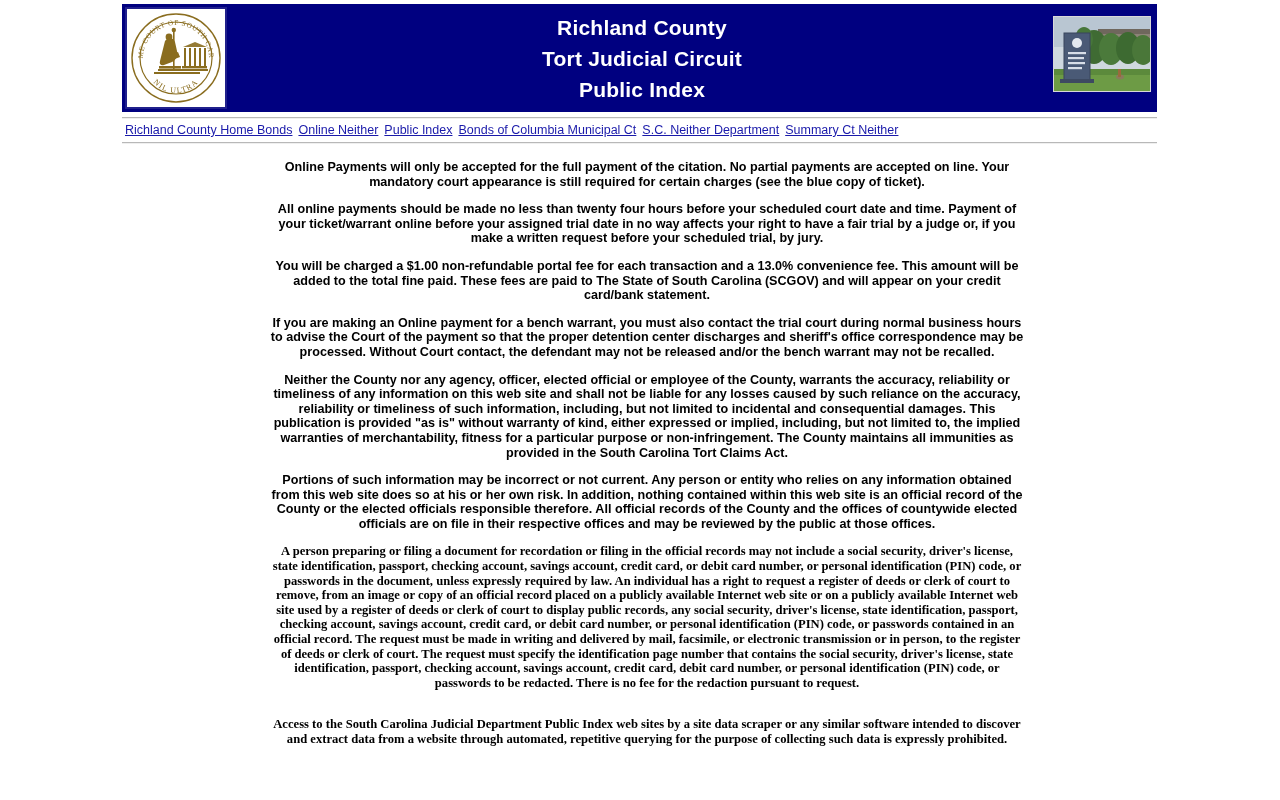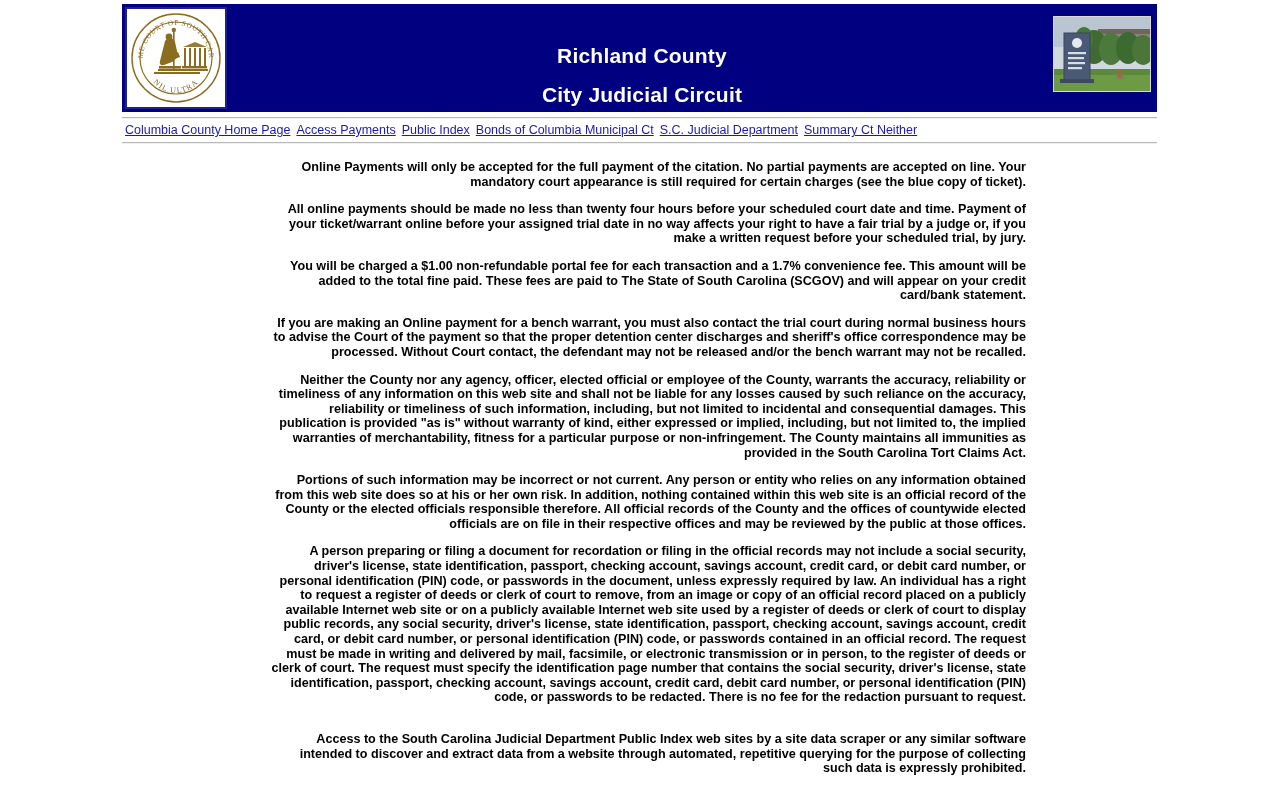--- a/index.html
+++ b/index.html
@@ -56,22 +56,21 @@
   .banner-title {
     position: absolute;
     left: 120px;
     top: 0;
     width: 800px;
     height: 108px;
     display: flex;
     flex-direction: column;
     align-items: center;
     justify-content: center;
-    gap: 14px;
-    margin-top: 36px;
+    gap: 6px;
   }
   .banner-title .tline {
     color: #ffffff;
     font-weight: bold;
     font-size: 21px;
     line-height: 25px;
     letter-spacing: 0.2px;
     white-space: nowrap;
   }
 
@@ -125,24 +124,25 @@
     left: 256px;
     top: 160px;
     width: 770px;
   }
   .content p {
     margin: 0 0 13px 12px;
     font-weight: bold;
     font-size: 12.6px;
     line-height: 14.6px;
     color: #000000;
-    text-align: right;
+    text-align: center;
   }
   .content p.gap-extra {
     margin-bottom: 27px;
+    font-family: Liberation Serif, serif;
   }
 </style>
 </head>
 <body>
 
 <div class="page">
 
   <div class="banner">
 
     <div class="seal-box">
@@ -179,21 +179,21 @@
           <rect x="75" y="37" width="2" height="18"></rect>
           <rect x="53" y="55" width="25" height="2.4"></rect>
           <rect x="52" y="58" width="27" height="2"></rect>
         </g>
         <rect x="25" y="61" width="46" height="2" fill="#8a6d1f"></rect>
       </svg>
     </div>
 
     <div class="banner-title">
       <div class="tline">Richland County</div>
-      <div class="tline">City Judicial Circuit</div>
+      <div class="tline">Tort Judicial Circuit</div>
       <div class="tline">Public Index</div>
     </div>
 
     <div class="photo-box">
       <svg width="96" height="74" viewBox="0 0 96 74" aria-hidden="true">
         <rect x="0" y="0" width="96" height="74" fill="#cfd8df"></rect>
         <rect x="0" y="0" width="96" height="30" fill="#b9c6d2"></rect>
 
         <rect x="44" y="12" width="52" height="30" fill="#8d8478"></rect>
         <rect x="44" y="12" width="52" height="5" fill="#6f675d"></rect>
@@ -220,29 +220,29 @@
 
         <ellipse cx="66" cy="60" rx="4" ry="2.4" fill="#8a7b5c"></ellipse>
         <rect x="64" y="52" width="3" height="8" fill="#9a6a3c"></rect>
       </svg>
     </div>
   </div>
 
   <hr class="hr hr-top">
 
   <div class="navbar">
-    <a href="#">Columbia County Home Page</a><a href="#">Access Payments</a><a href="#">Public Index</a><a href="#">Bonds of Columbia Municipal Ct</a><a href="#">S.C. Judicial Department</a><a href="#">Summary Ct Neither</a>
+    <a href="#">Richland County Home Bonds</a><a href="#">Online Neither</a><a href="#">Public Index</a><a href="#">Bonds of Columbia Municipal Ct</a><a href="#">S.C. Neither Department</a><a href="#">Summary Ct Neither</a>
   </div>
 
   <hr class="hr hr-bottom">
 
   <div class="content">
     <p>Online Payments will only be accepted for the full payment of the citation. No partial payments are accepted on line. Your mandatory court appearance is still required for certain charges (see the blue copy of ticket).</p>
     <p>All online payments should be made no less than twenty four hours before your scheduled court date and time. Payment of your ticket/warrant online before your assigned trial date in no way affects your right to have a fair trial by a judge or, if you make a written request before your scheduled trial, by jury.</p>
-    <p>You will be charged a $1.00 non-refundable portal fee for each transaction and a 1.7% convenience fee. This amount will be added to the total fine paid. These fees are paid to The State of South Carolina (SCGOV) and will appear on your credit card/bank statement.</p>
+    <p>You will be charged a $1.00 non-refundable portal fee for each transaction and a 13.0% convenience fee. This amount will be added to the total fine paid. These fees are paid to The State of South Carolina (SCGOV) and will appear on your credit card/bank statement.</p>
     <p>If you are making an Online payment for a bench warrant, you must also contact the trial court during normal business hours to advise the Court of the payment so that the proper detention center discharges and sheriff's office correspondence may be processed. Without Court contact, the defendant may not be released and/or the bench warrant may not be recalled.</p>
     <p>Neither the County nor any agency, officer, elected official or employee of the County, warrants the accuracy, reliability or timeliness of any information on this web site and shall not be liable for any losses caused by such reliance on the accuracy, reliability or timeliness of such information, including, but not limited to incidental and consequential damages. This publication is provided "as is" without warranty of kind, either expressed or implied, including, but not limited to, the implied warranties of merchantability, fitness for a particular purpose or non-infringement. The County maintains all immunities as provided in the South Carolina Tort Claims Act.</p>
     <p>Portions of such information may be incorrect or not current. Any person or entity who relies on any information obtained from this web site does so at his or her own risk. In addition, nothing contained within this web site is an official record of the County or the elected officials responsible therefore. All official records of the County and the offices of countywide elected officials are on file in their respective offices and may be reviewed by the public at those offices.</p>
     <p class="gap-extra">A person preparing or filing a document for recordation or filing in the official records may not include a social security, driver's license, state identification, passport, checking account, savings account, credit card, or debit card number, or personal identification (PIN) code, or passwords in the document, unless expressly required by law. An individual has a right to request a register of deeds or clerk of court to remove, from an image or copy of an official record placed on a publicly available Internet web site or on a publicly available Internet web site used by a register of deeds or clerk of court to display public records, any social security, driver's license, state identification, passport, checking account, savings account, credit card, or debit card number, or personal identification (PIN) code, or passwords contained in an official record. The request must be made in writing and delivered by mail, facsimile, or electronic transmission or in person, to the register of deeds or clerk of court. The request must specify the identification page number that contains the social security, driver's license, state identification, passport, checking account, savings account, credit card, debit card number, or personal identification (PIN) code, or passwords to be redacted. There is no fee for the redaction pursuant to request.</p>
     <p class="gap-extra">Access to the South Carolina Judicial Department Public Index web sites by a site data scraper or any similar software intended to discover and extract data from a website through automated, repetitive querying for the purpose of collecting such data is expressly prohibited.</p>
 
   </div>
 
 </div>
 

